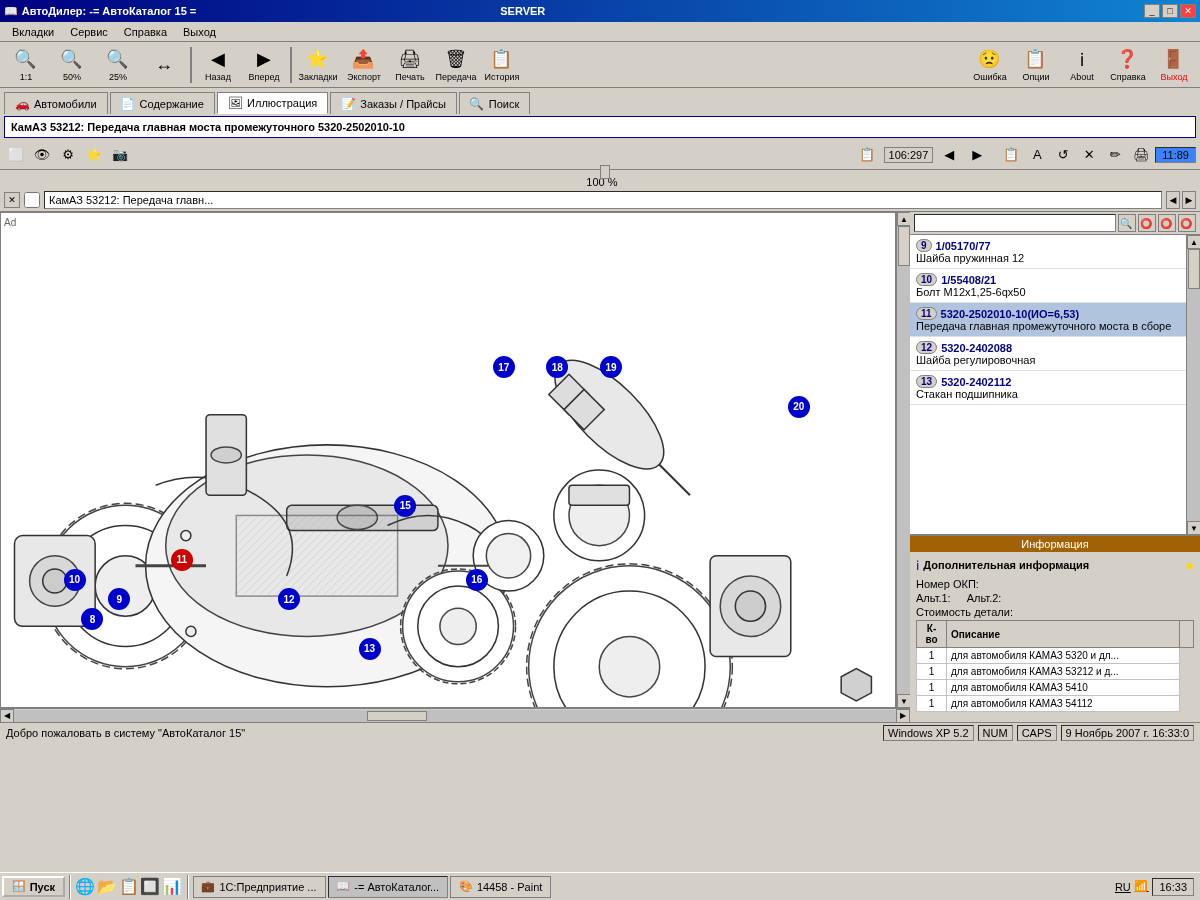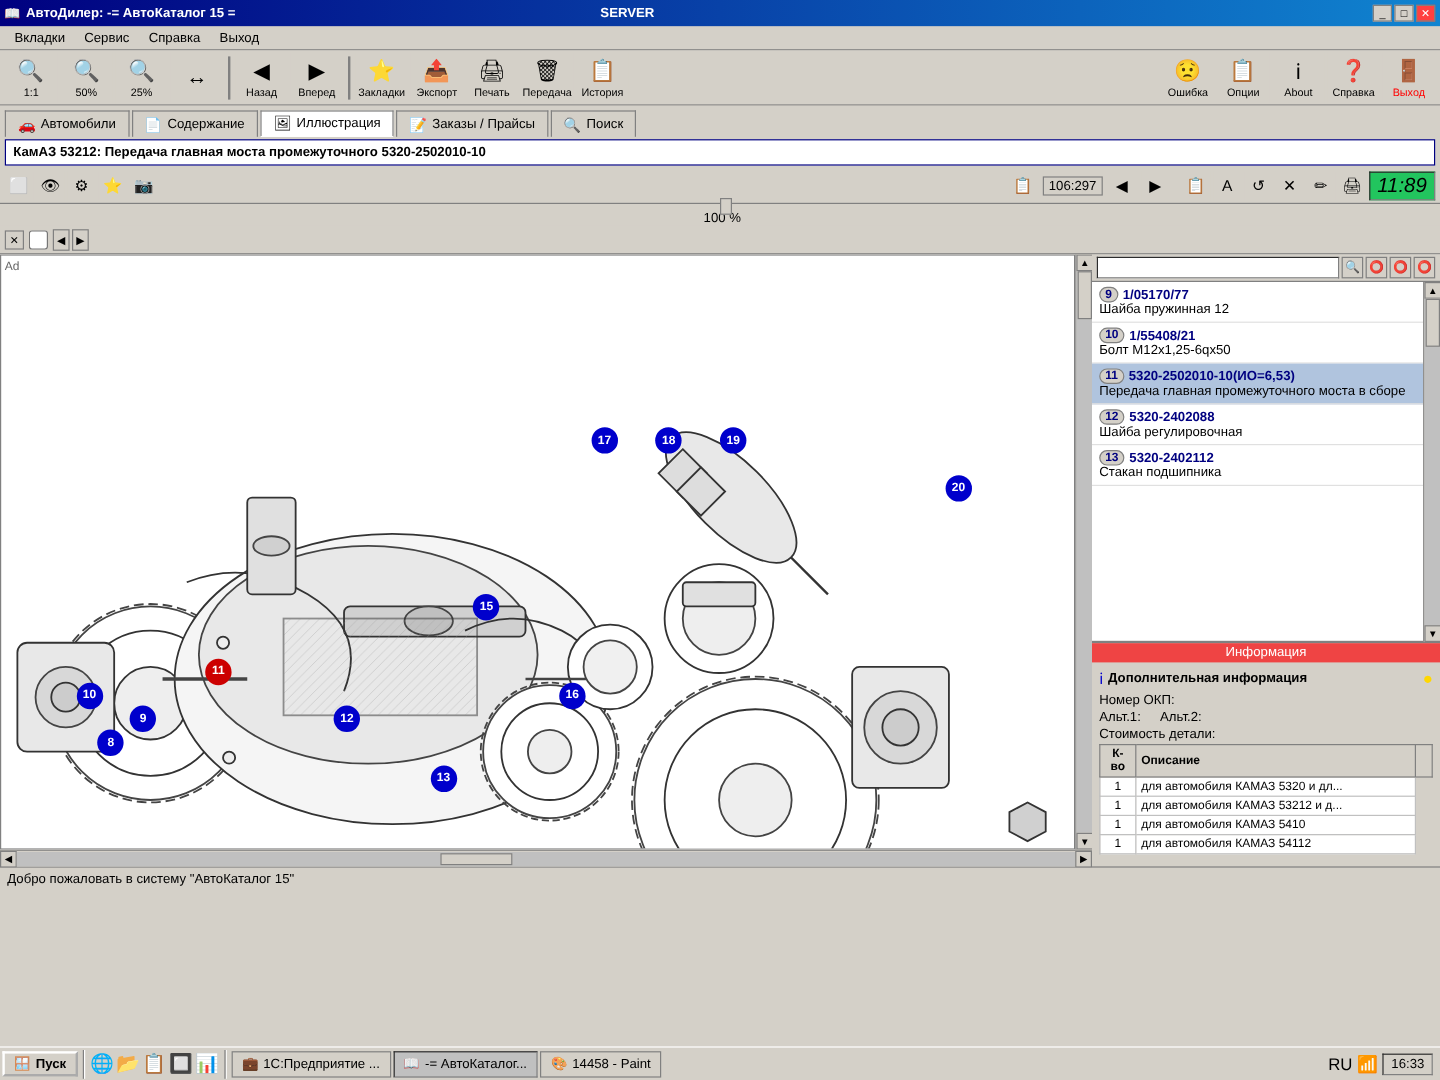--- a/index.html
+++ b/index.html
@@ -147,25 +147,24 @@
     .page-badge {
       background: #d4d0c8;
       border: 1px solid #808080;
       padding: 1px 4px;
       font-size: 11px;
     }
     .right-tb2 {
       display: flex; align-items: center; gap: 2px;
     }
     .time-display {
-      background: #22c55e;
+      background: #3b82f6;
       border: 1px inset #808080;
       padding: 1px 6px;
-      font-size: 17px;
-      font-style: italic;
+      font-size: 11px;
     }
 
     
     .zoom-bar {
       background: #d4d0c8;
       height: 18px;
       display: flex;
       align-items: center;
       padding: 0 4px;
       gap: 4px;
@@ -300,21 +299,21 @@
       font-size: 10px;
     }
     .part-item .part-desc { font-size: 11px; color: #000; }
 
     
     .info-panel {
       background: #d4d0c8;
       border-top: 1px solid #808080;
     }
     .info-header {
-      background: #ef4444;
+      background: #a16207;
       color: white;
       padding: 2px 6px;
       font-size: 11px;
       text-align: center;
     }
     .info-content {
       padding: 4px 6px;
       font-size: 11px;
     }
     .info-row {
@@ -424,21 +423,21 @@
       white-space: nowrap;
     }
     .task-btn.active { background: #c0c0c0; border: 1px inset #808080; }
     .taskbar-right {
       margin-left: auto;
       display: flex;
       align-items: center;
       gap: 4px;
       padding-right: 4px;
     }
-    .tray-icon { font-size: 14px; cursor: pointer; }
+    .tray-icon { font-size: 11px; cursor: pointer; text-decoration: underline; }
     .clock {
       border: 1px inset #808080;
       padding: 2px 6px;
       font-size: 11px;
     }
 
     
     .illus-hscrollbar {
       height: 14px;
       background: #d4d0c8;
@@ -617,20 +616,21 @@
 <div class="zoom-bar">
   <div class="zoom-slider">
     <div class="zoom-thumb"></div>
   </div>
   <span class="zoom-label">100 %</span>
 </div>
 
 <div class="nav-bar">
   <button class="nav-close-btn">✕</button>
   <input type="checkbox" class="nav-check" style="">
+  <div class="nav-title">КамАЗ 53212: Передача главн...</div>
   <div class="nav-arrows">
     <button class="nav-arrow">◀</button>
     <button class="nav-arrow">▶</button>
   </div>
 </div>
 
 <div style="display:flex; height: 510px;">
 
   <div style="display:flex; flex-direction:column; flex:1;">
     <div style="display:flex; flex:1; overflow:hidden;">
@@ -855,20 +855,26 @@
             </tr>
           </tbody>
         </table>
       </div>
     </div>
   </div>
 </div>
 
 <div class="status-bar">
   <span class="status-left">Добро пожаловать в систему "АвтоКаталог 15"</span>
+  <div class="status-right">
+    <span class="status-segment">Windows XP 5.2</span>
+    <span class="status-segment">NUM</span>
+    <span class="status-segment">CAPS</span>
+    <span class="status-segment">9 Ноябрь 2007 г. 16:33:0</span>
+  </div>
 </div>
 
 <div class="taskbar">
   <button class="start-btn">
     <span>🪟</span>
     <span>Пуск</span>
   </button>
   <div class="task-sep"></div>
 
   <span style="cursor:pointer; font-size:16px;">🌐</span>

